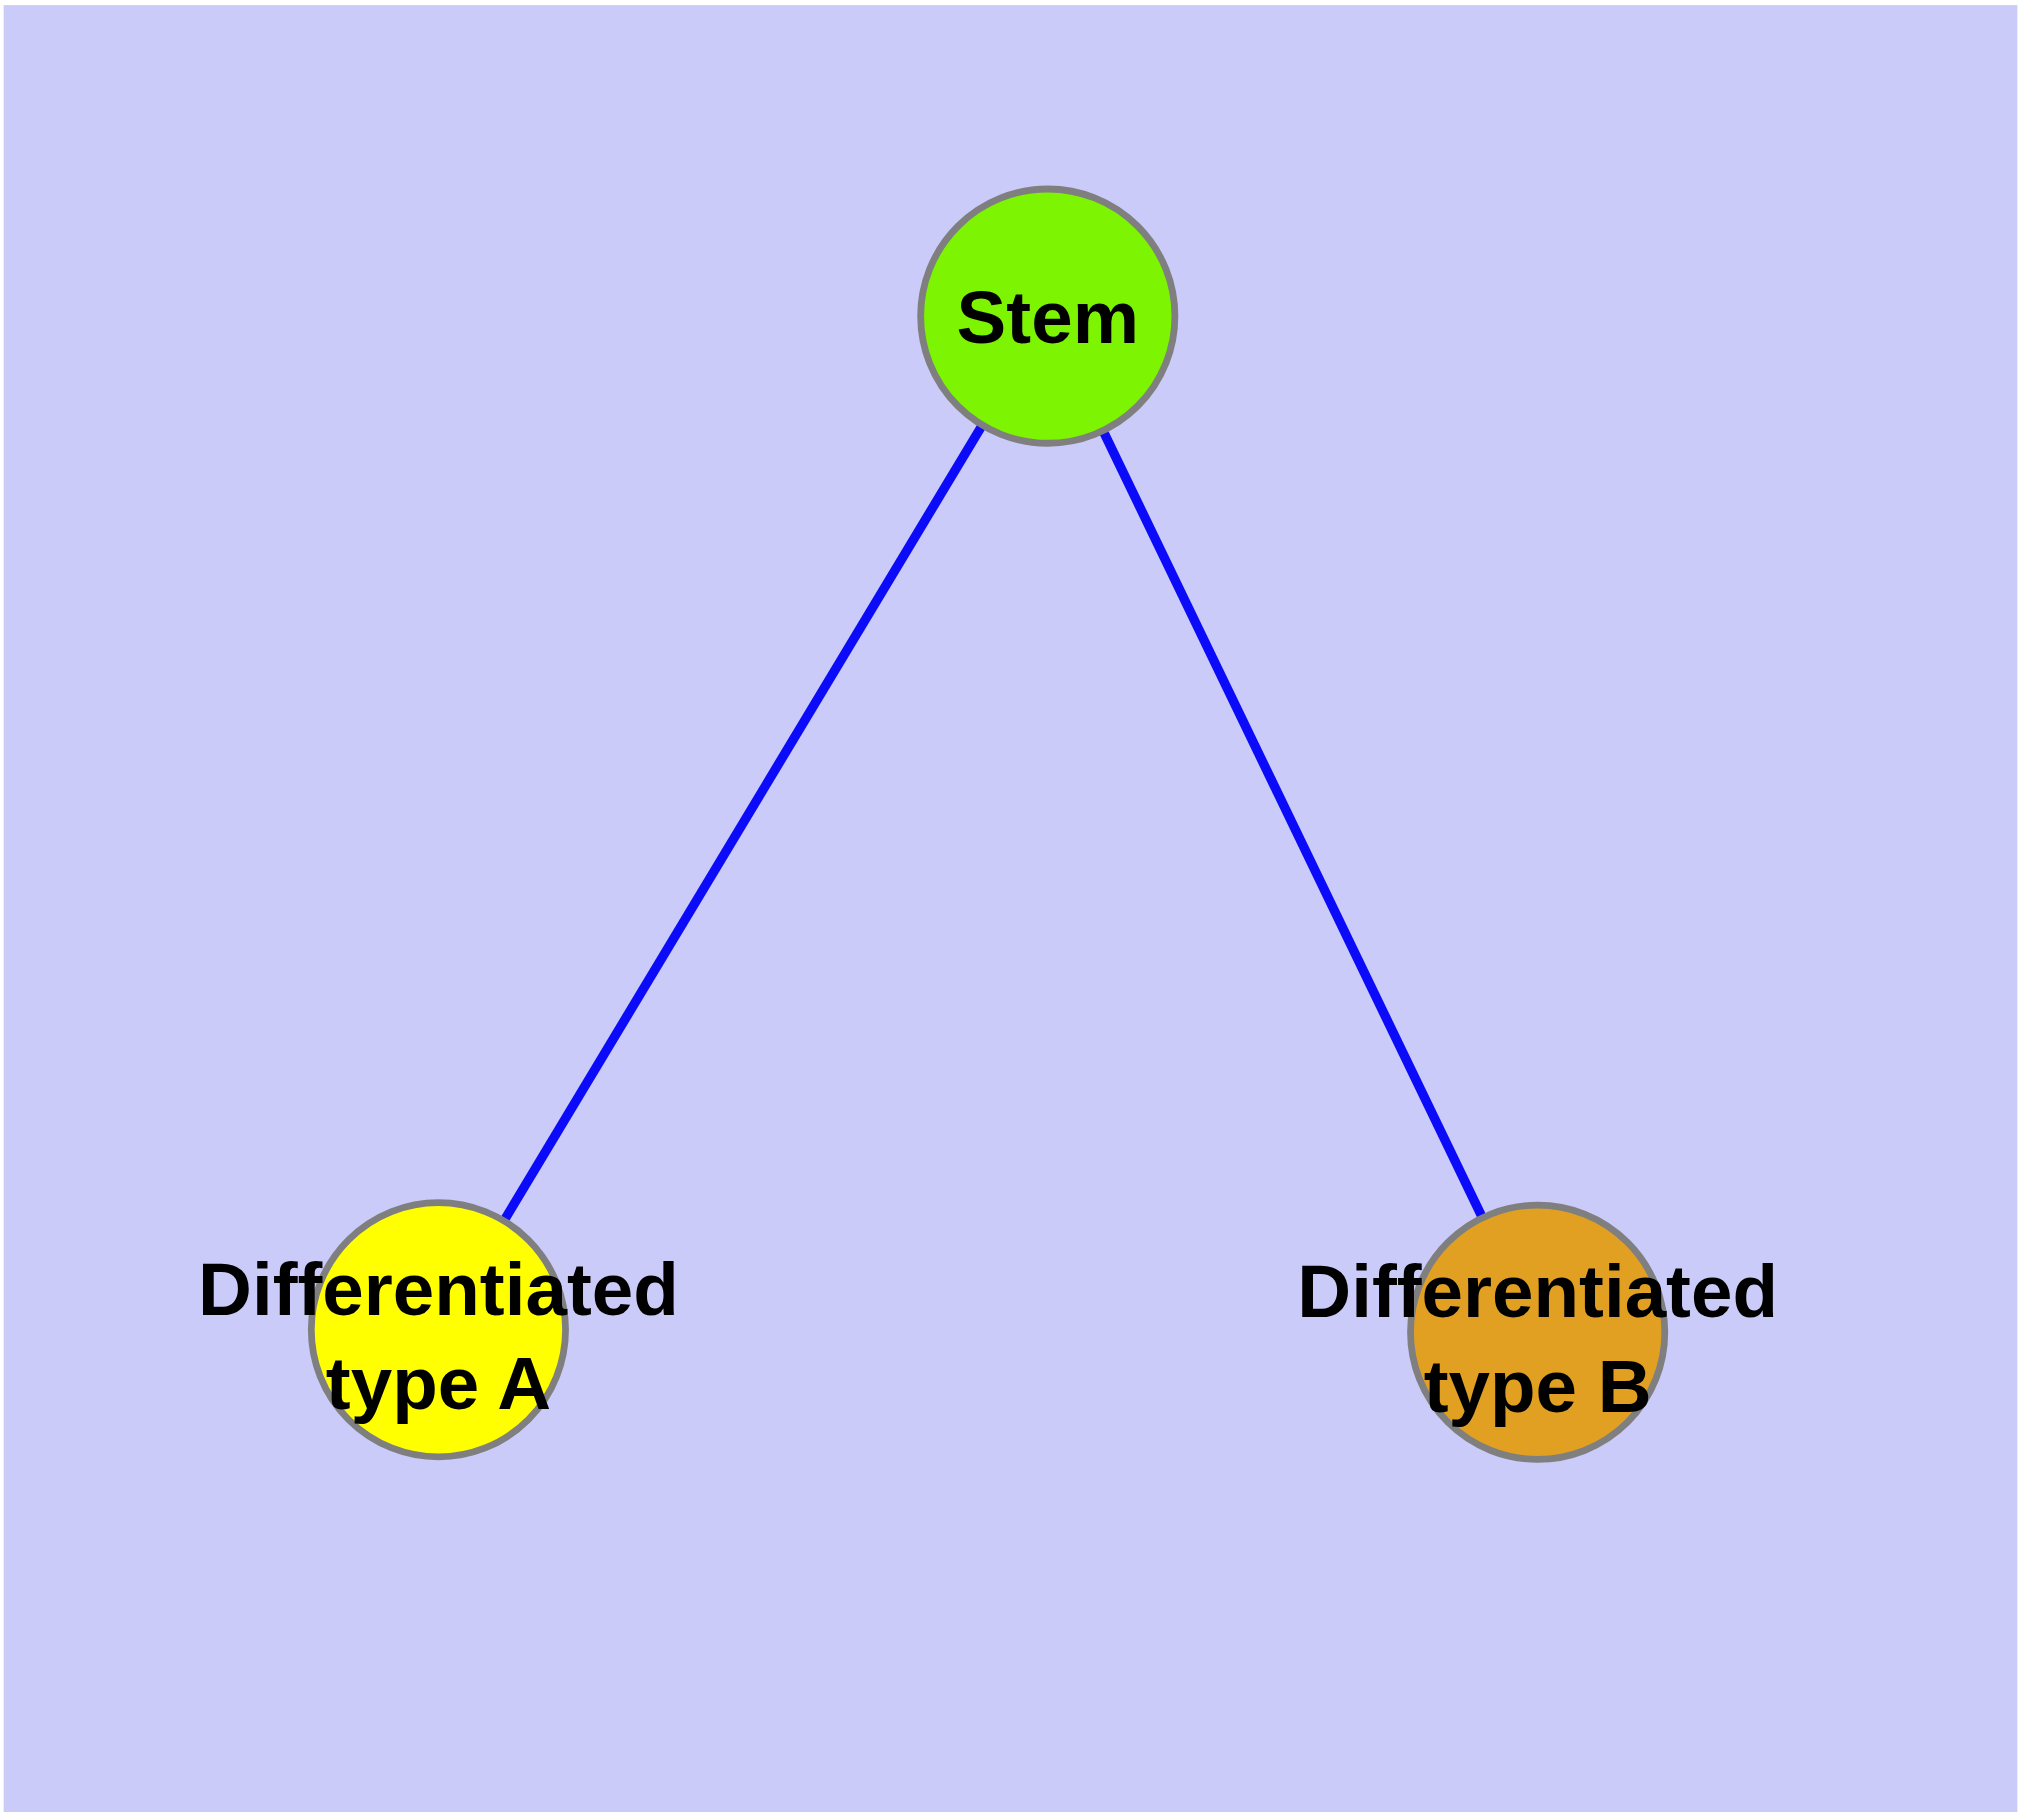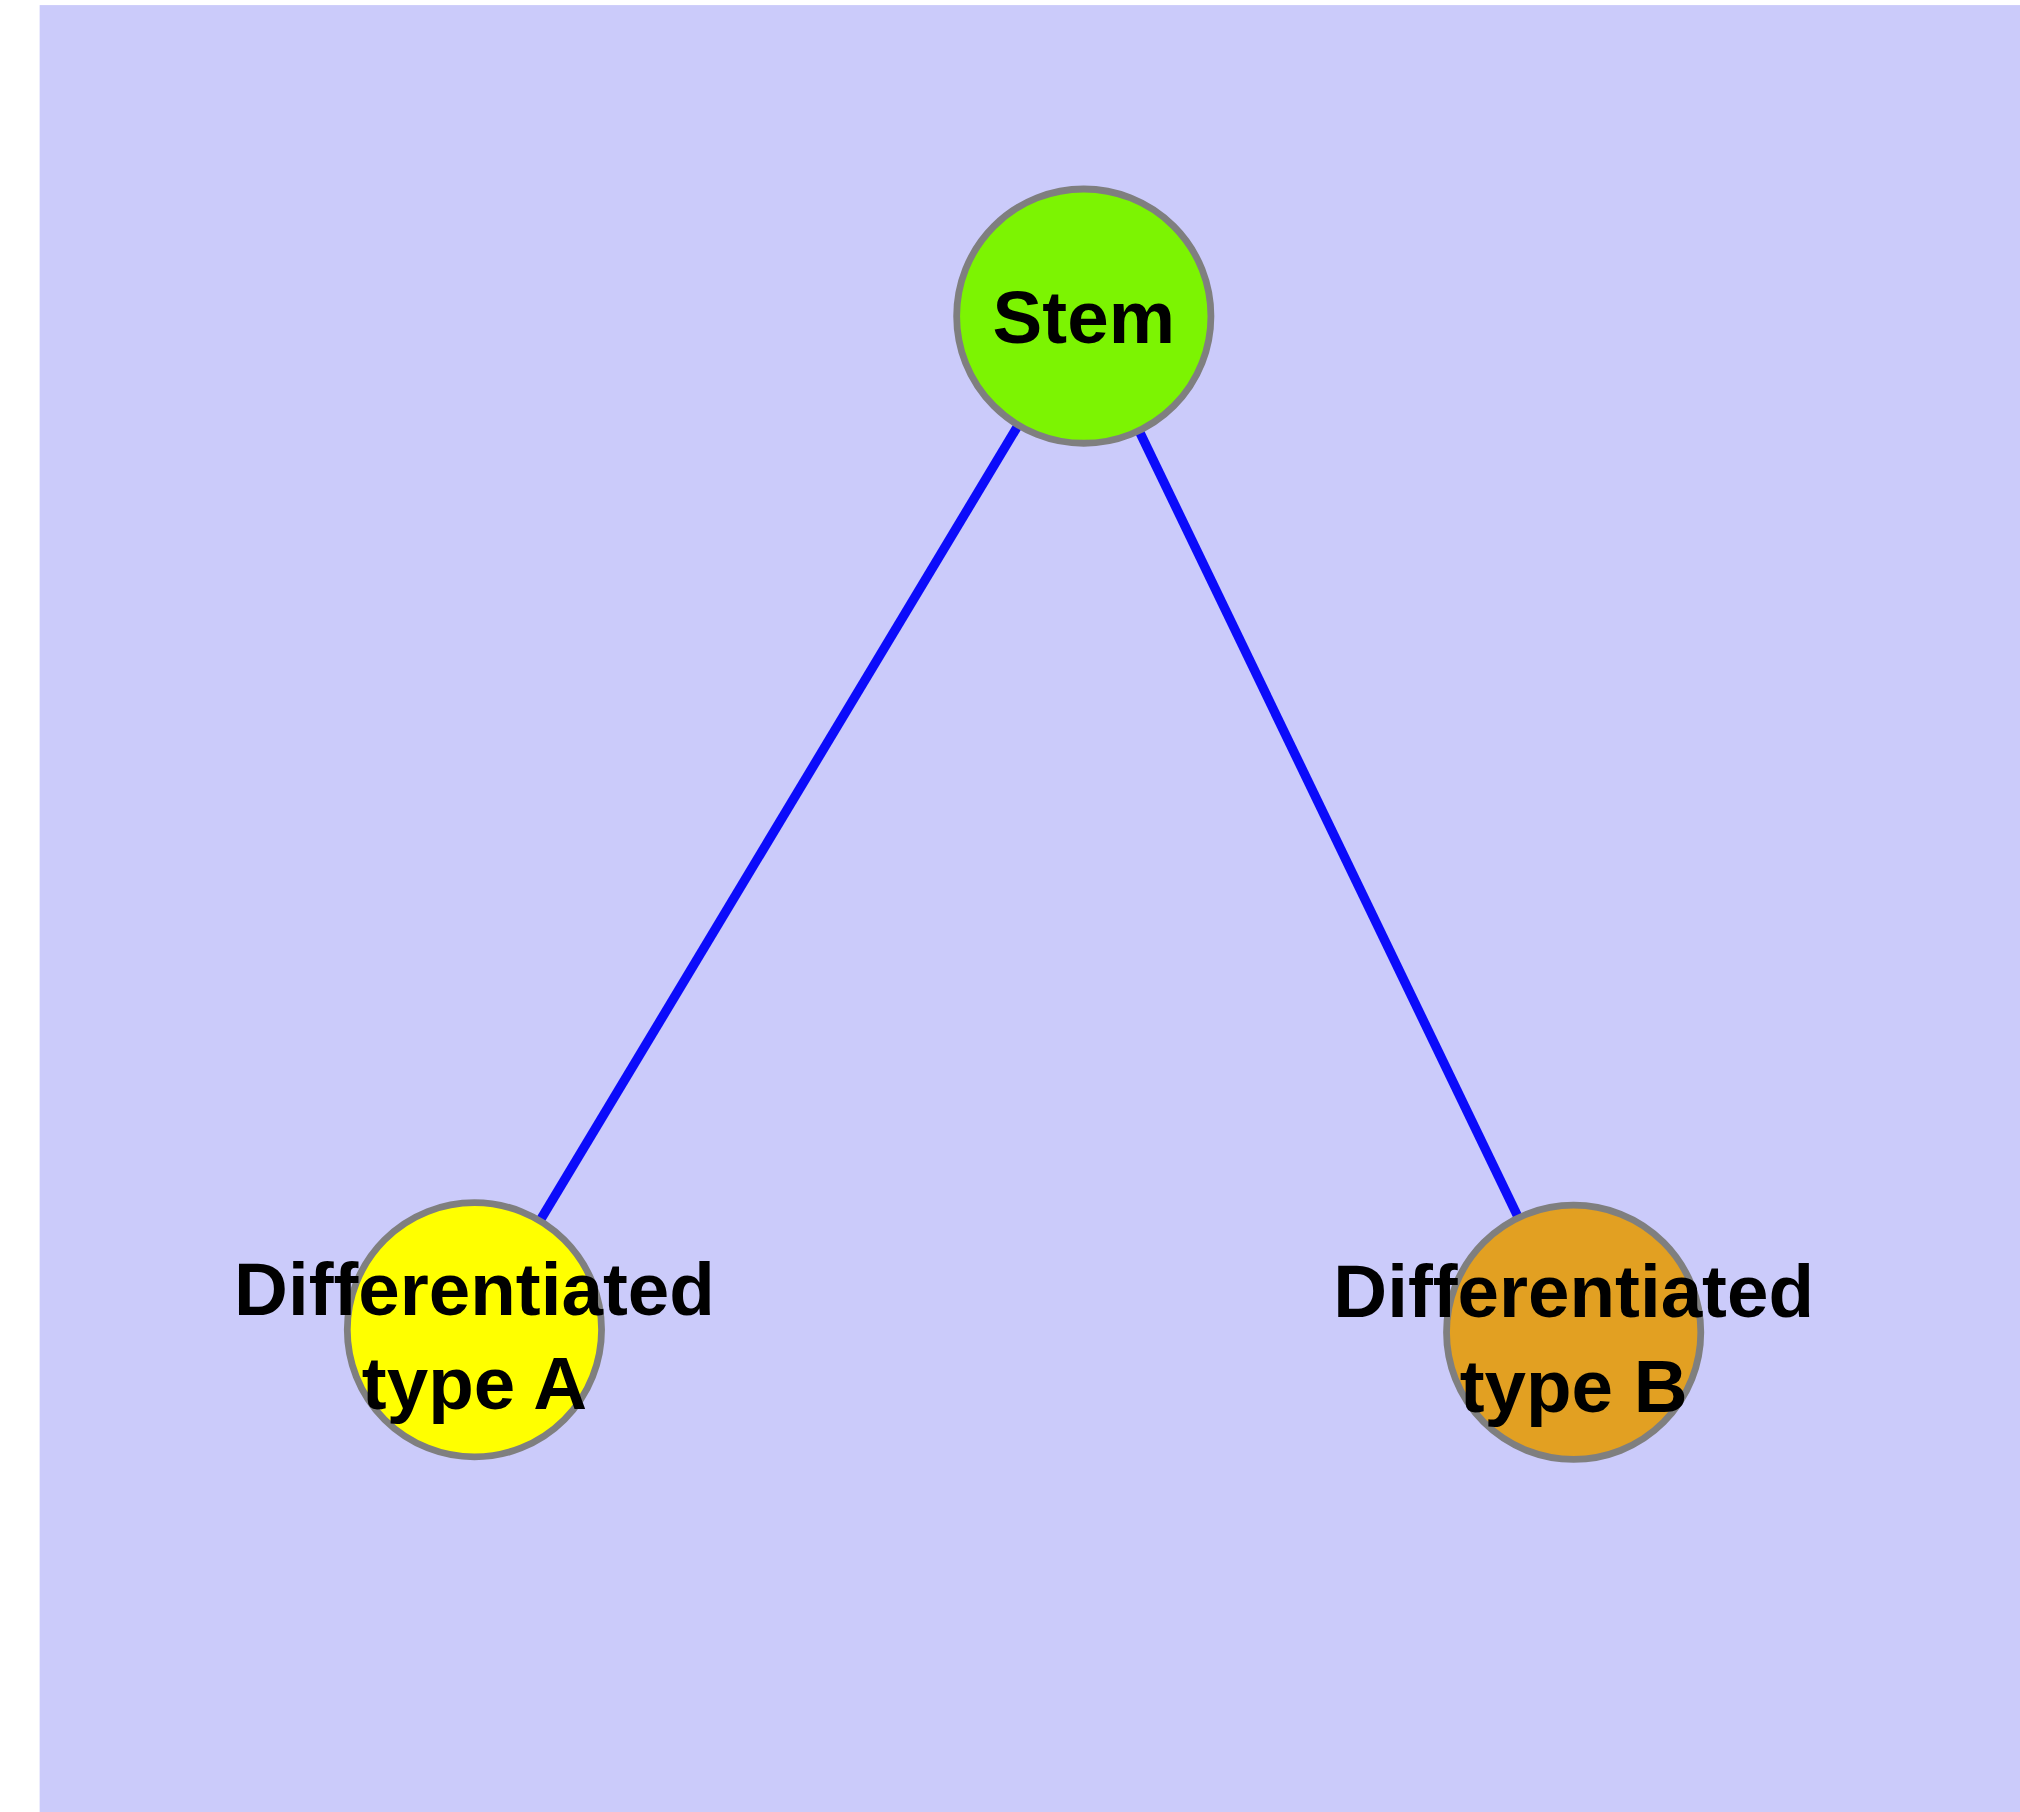--- a/index.html
+++ b/index.html
@@ -8,21 +8,20 @@
     background: #ffffff;
     width: 2021px;
     height: 1812px;
     overflow: hidden;
     font-family: "Liberation Sans", sans-serif;
   }
   .stage {
     position: relative;
     width: 1955px;
     height: 1812px;
-    margin-left: 36px;
   }
   svg text {
     font-family: "Liberation Sans", "DejaVu Sans", sans-serif;
     font-weight: bold;
     font-size: 88px;
   }
 </style>
 </head>
 <body>
 

